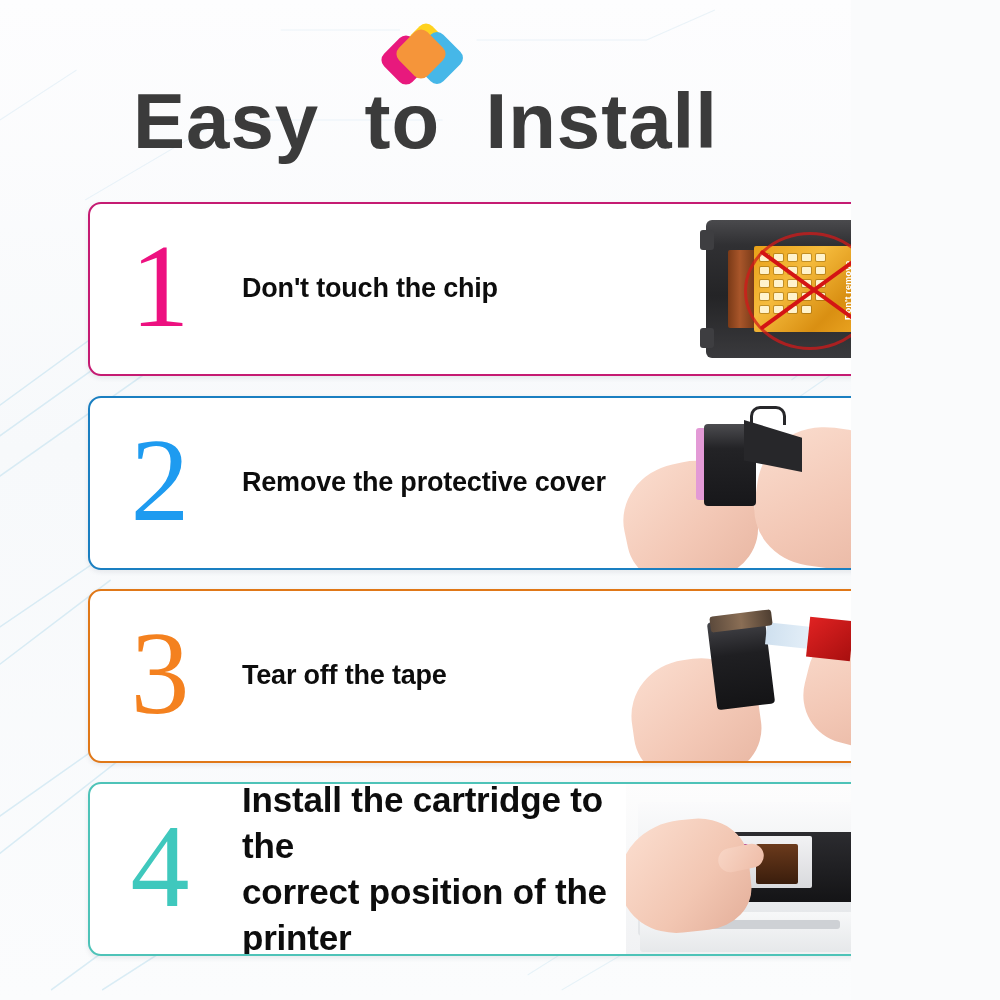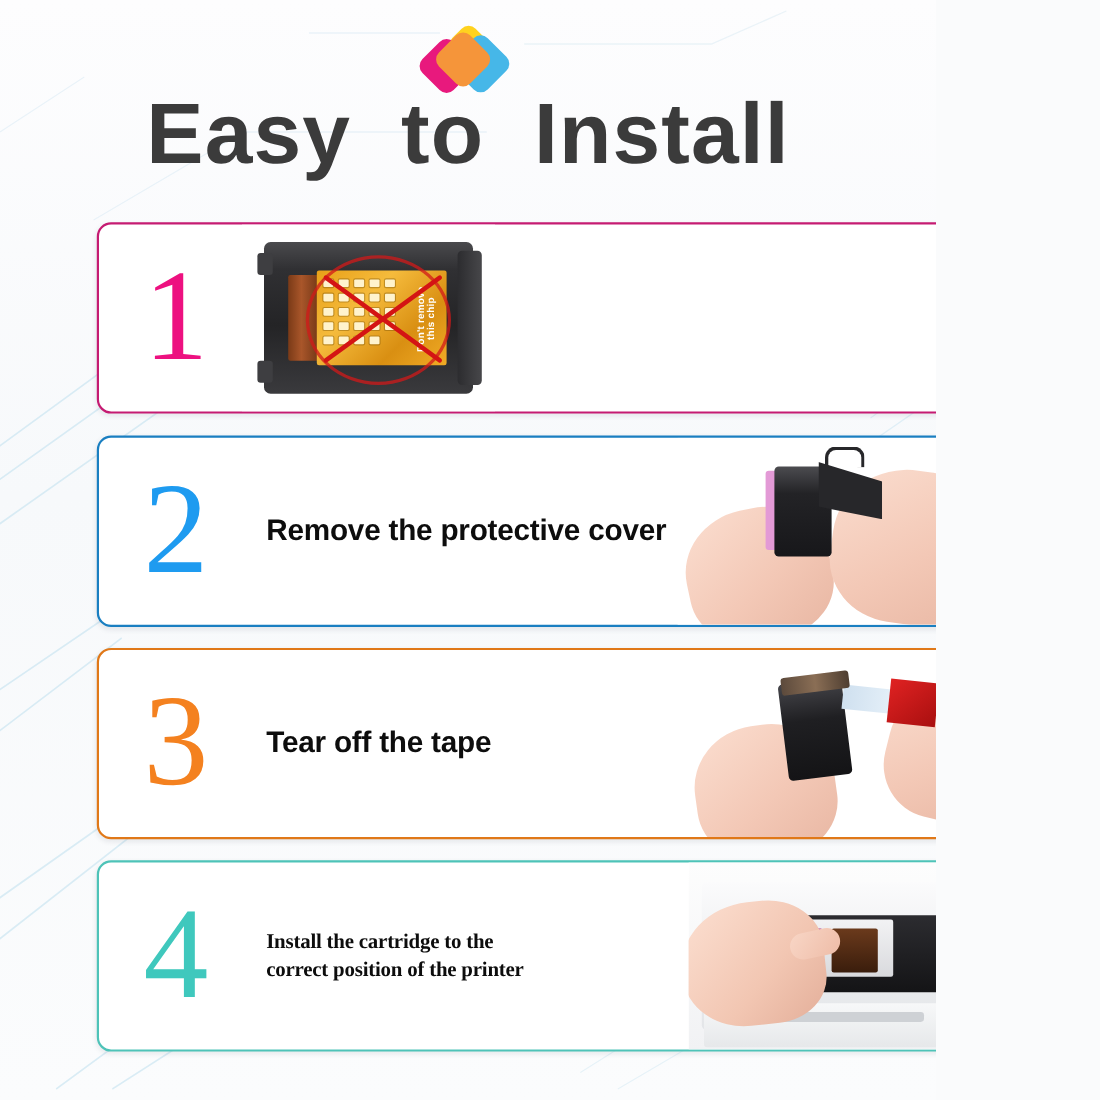--- a/index.html
+++ b/index.html
@@ -75,21 +75,21 @@
     padding-left:22px;
     padding-right:10px;
     font-family:"Liberation Sans", sans-serif;
     font-weight:bold;
     font-size:27px;
     line-height:1.32;
     color:#0d0d0d;
     white-space:pre-line;
     letter-spacing:-.2px;
   }
-  .c4 .label{font-size:19px;font-family:Liberation Serif, serif;}
+  .c4 .label{font-size:35px;}
 
   
   .photo{position:relative;flex:0 0 auto;height:100%;overflow:hidden;background:#ffffff;}
   .p1{width:230px;}
   .p2{width:300px;}
   .p3{width:300px;}
   .p4{width:290px;height:100%;}
 
   
   .chip-body{position:absolute;left:20px;top:16px;width:190px;height:138px;
@@ -222,20 +222,21 @@
       <i class="d-pink" style="background:#e8197d"></i>
       <i class="d-blue" style="background:#46b7e8"></i>
       <i class="d-orange" style="background:#f5953a"></i>
     </div>
   </div>
 
   <div class="title">Easy  to  Install</div>
 
   <div class="card c1">
     <div class="num">1</div>
+    <div class="label">Don't touch the chip</div>
     <div class="photo p1">
       <div class="chip-body">
         <div class="chip-right"></div>
         <div class="copper"></div>
         <div class="chip-gold">
           <div class="pads">
             <span style="left:0;top:0"></span>
               <span style="left:14px;top:0"></span>
               <span style="left:28px;top:0"></span>
               <span style="left:42px;top:0"></span>

